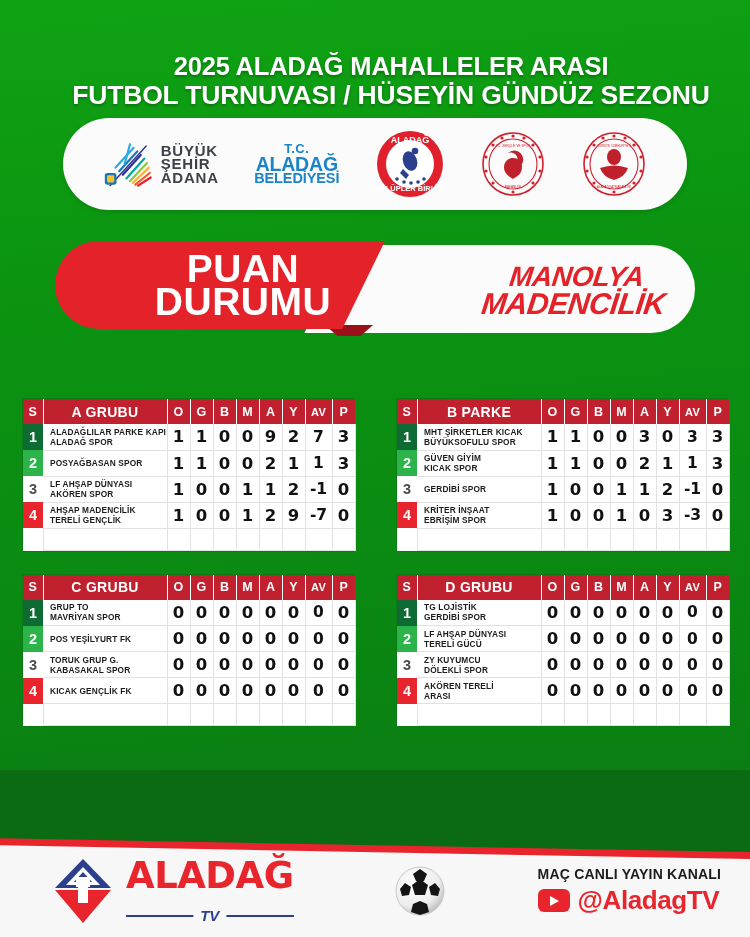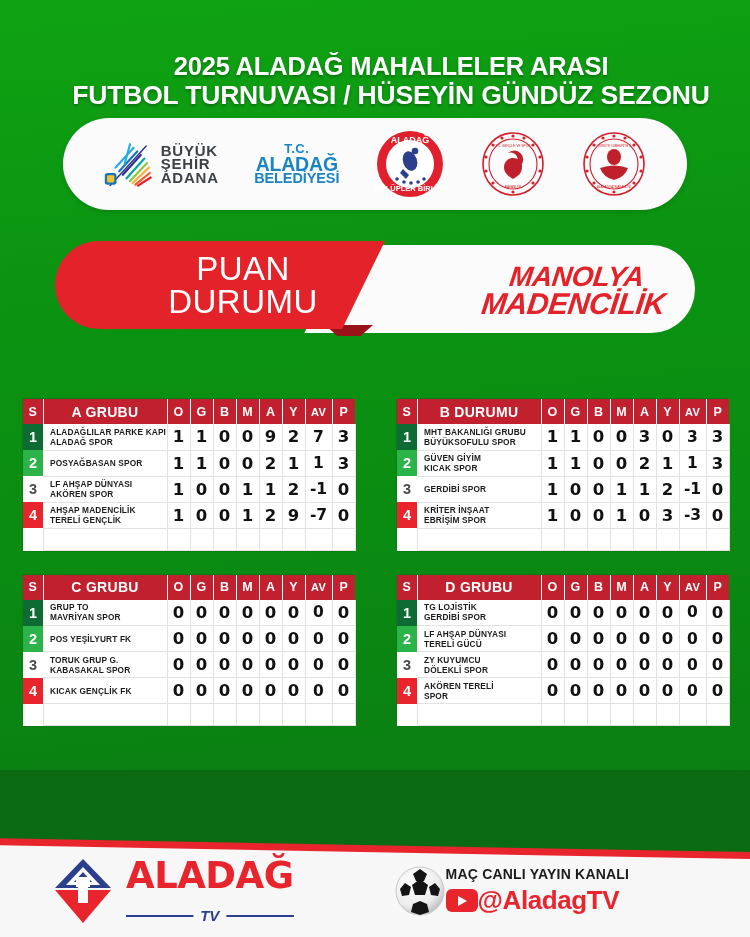--- a/index.html
+++ b/index.html
@@ -93,21 +93,21 @@
     border-radius: 44px 0 0 44px;
     clip-path: polygon(0 0, 100% 0, 87% 100%, 0 100%);
   }
   .banner-shadow {
     position: absolute; left: 270px; top: 84px; width: 48px; height: 11px;
     background: #9a1219;
     clip-path: polygon(0 0, 100% 0, 74% 100%, 26% 100%);
   }
   .puan-text {
     position: absolute; left: 58px; top: 11px; width: 260px;
-    color: #fff; font-weight: normal; font-size: 33px; line-height: 33px;
+    color: #fff; font-weight: bold; font-size: 39px; line-height: 33px;
     letter-spacing: 0.5px; text-align: center;
   }
   .manolya-text {
     position: absolute; left: 390px; top: 22px; width: 260px;
     color: #e32229; font-weight: bold; font-style: italic;
     font-size: 28px; line-height: 27px; letter-spacing: -0.5px;
     text-align: center;
     transform: skewX(-7deg);
   }
   .manolya-text .l2 { font-size: 30px; }
@@ -174,25 +174,25 @@
     line-height: 34px; font-family: "DejaVu Sans", sans-serif;
   }
   .atv-tv { position: relative; height: 17px; margin-top: 14px; }
   .atv-tv .bar { position: absolute; top: 8px; left: 0; width: 100%; height: 2.5px; background: #2b3f8c;}
   .atv-tv .txt {
     position: absolute; left: 50%; top: 0; transform: translateX(-50%);
     background: #f7f7f7; padding: 0 7px;
     color: #2b3f8c; font-weight: bold; font-size: 15px; font-style: italic;
   }
   .ball { width: 52px; height: 52px; margin-left: 100px; }
-  .yt-block { text-align: left; }
+  .yt-block { margin-left: 92px; text-align: left; }
   .yt-title {
     color: #1b1b1b; font-weight: bold; font-size: 14px; letter-spacing: 0.2px;
   }
-  .yt-row { display: flex; align-items: center; gap: 0; margin-top: 3px; }
+  .yt-row { display: flex; align-items: center; gap: 8px; margin-top: 3px; }
   .yt-icon {
     width: 32px; height: 23px; background: #e8252d; border-radius: 6px;
     display: flex; align-items: center; justify-content: center;
   }
   .yt-tri { width: 0; height: 0; border-left: 9px solid #fff; border-top: 5.5px solid transparent; border-bottom: 5.5px solid transparent; margin-left: 2px;}
   .yt-handle { color: #e8252d; font-weight: bold; font-size: 26px; letter-spacing: -0.4px; }
 </style>
 </head>
 <body>
 
@@ -420,36 +420,36 @@
             </tr>
           </tbody>
       </table>
     </div>
 
     <div class="tbl">
       <table>
         <thead>
             <tr>
           <th class="c-s">S</th>
-          <th class="c-name">B DURUMU</th>
+          <th class="c-name">B PARKE</th>
           <th class="c-n">O</th>
           <th class="c-n">G</th>
           <th class="c-n">B</th>
           <th class="c-n">M</th>
           <th class="c-n">A</th>
           <th class="c-n">Y</th>
           <th class="c-av">AV</th>
           <th class="c-p">P</th>
         </tr>
           </thead>
         <tbody>
             <tr>
               <td class="rank r1">1</td>
               <td class="tname">
-                <div>MHT BAKANLIĞI GRUBU</div>
+                <div>MHT ŞİRKETLER KICAK</div>
                 <div>BÜYÜKSOFULU SPOR</div>
               </td>
               <td class="num">1</td>
               <td class="num">1</td>
               <td class="num">0</td>
               <td class="num">0</td>
               <td class="num">3</td>
               <td class="num">0</td>
               <td class="num av">3</td>
               <td class="num">3</td>
@@ -666,21 +666,21 @@
               <td class="num">0</td>
               <td class="num">0</td>
               <td class="num">0</td>
               <td class="num av">0</td>
               <td class="num">0</td>
             </tr>
             <tr>
               <td class="rank r4">4</td>
               <td class="tname">
                 <div>AKÖREN TERELİ</div>
-                <div>SPOR</div>
+                <div>ARASI</div>
               </td>
               <td class="num">0</td>
               <td class="num">0</td>
               <td class="num">0</td>
               <td class="num">0</td>
               <td class="num">0</td>
               <td class="num">0</td>
               <td class="num av">0</td>
               <td class="num">0</td>
             </tr>

